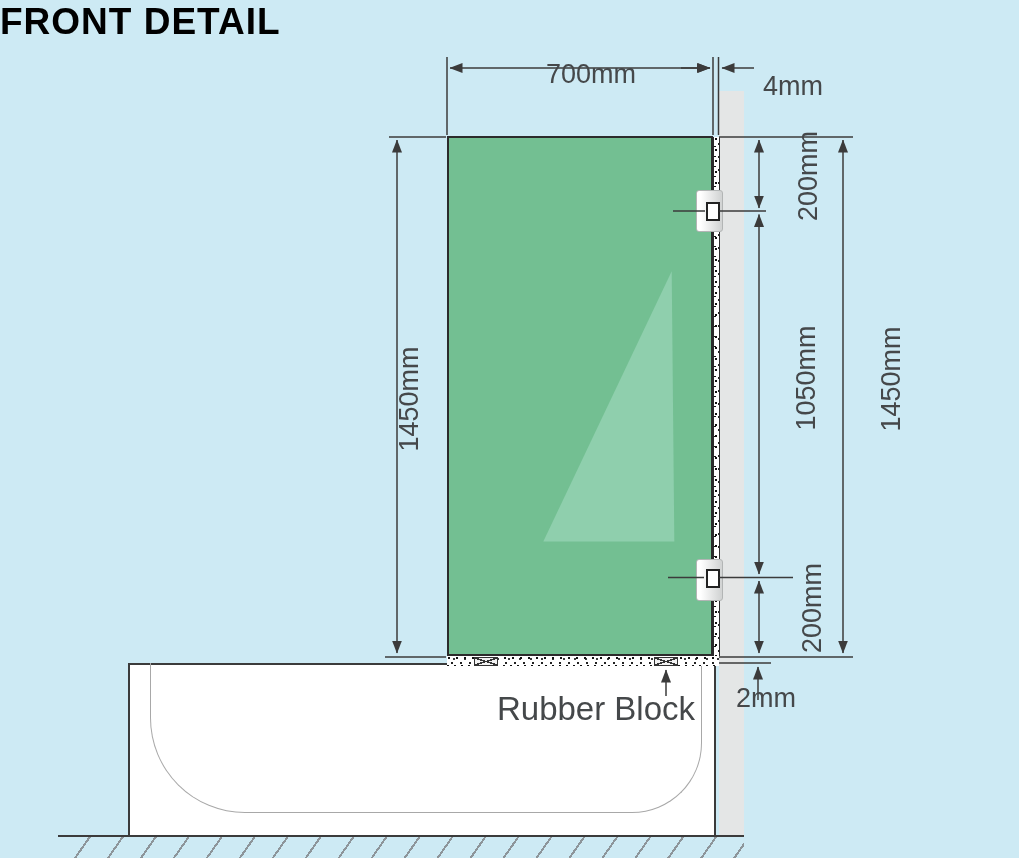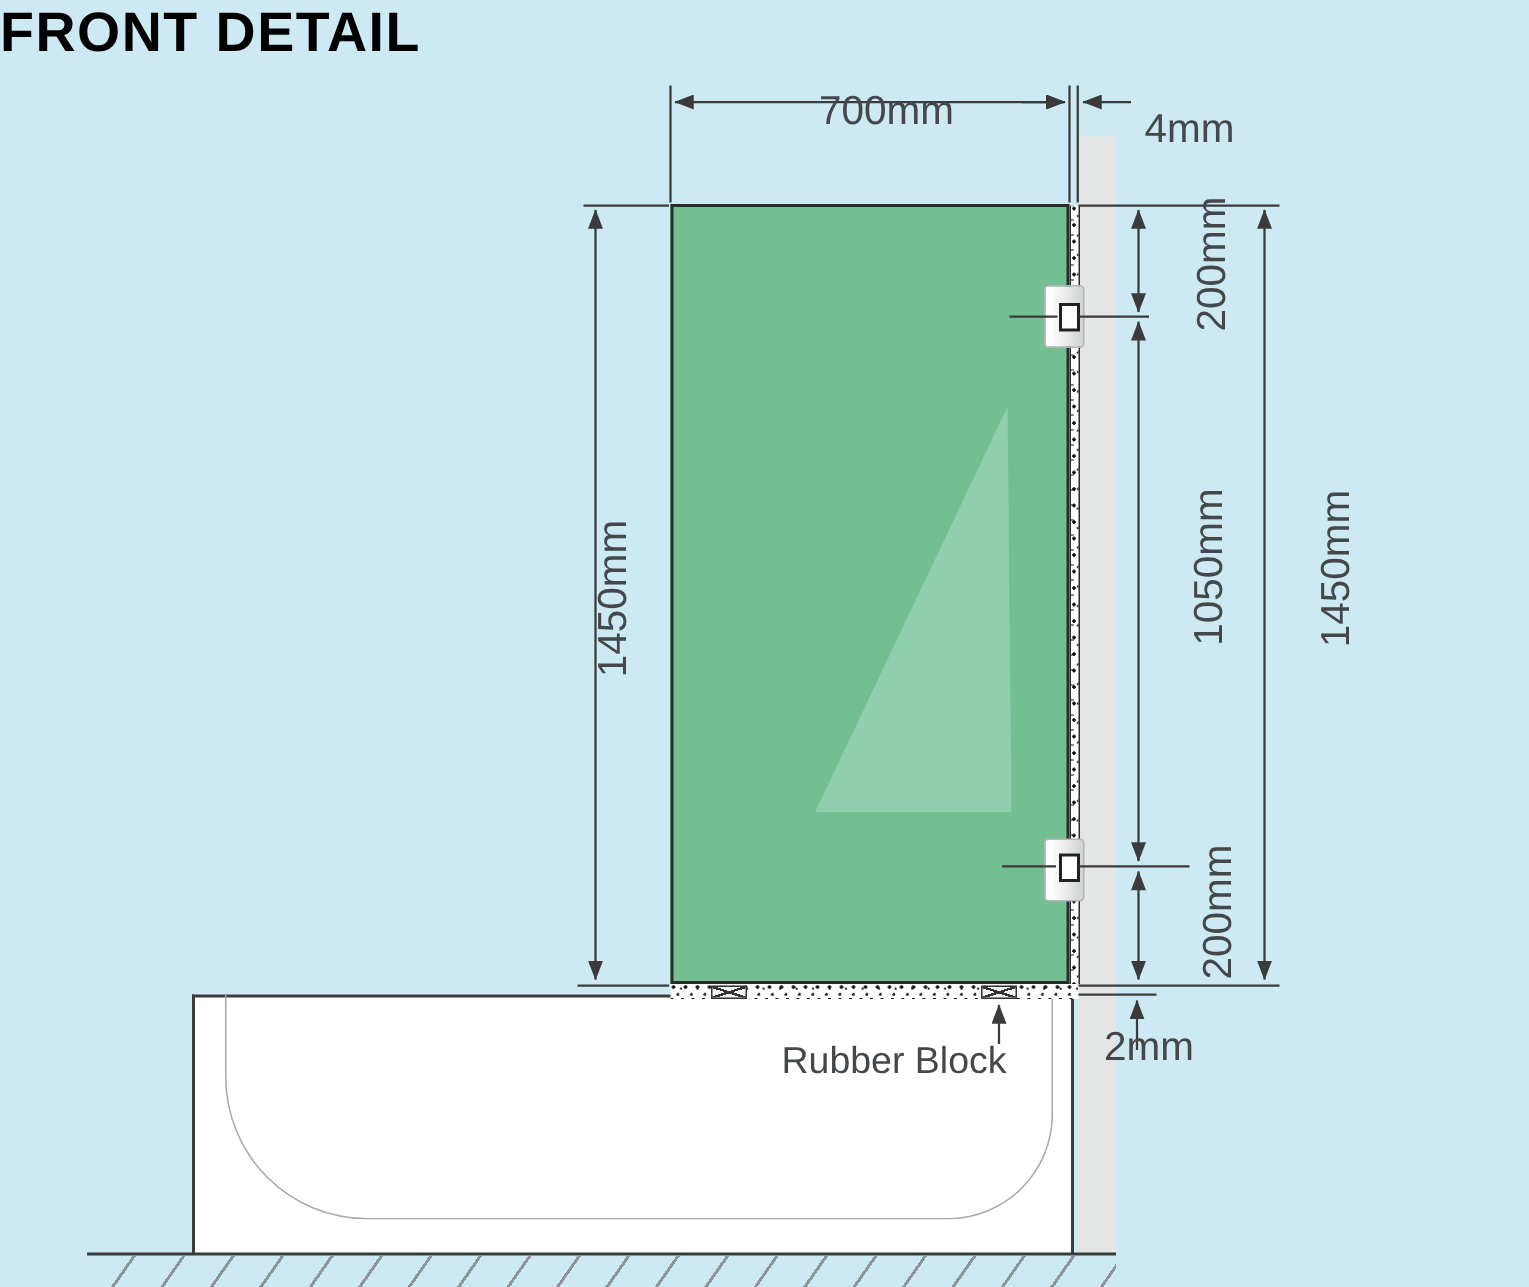--- a/index.html
+++ b/index.html
@@ -72,21 +72,21 @@
     position:absolute;left:9px;width:14px;height:19px;background:#fff;
     border:2px solid #222;box-sizing:border-box;
   }
   
   .lbl{
     position:absolute;font-size:27px;color:#45484a;white-space:nowrap;
     transform:translate(-50%,-50%);line-height:1;
   }
   .lbl.rot{transform:translate(-50%,-50%) rotate(-90deg);}
   .lbl.anchor-left{transform:translate(0,-50%);}
-  .lbl.small{font-size:25px;}
+  .lbl.small{font-size:33px;}
   svg.dims{position:absolute;left:0;top:0;pointer-events:none;}
 </style>
 </head>
 <body>
 
 <div class="canvas">
 
   <div class="title">FRONT DETAIL</div>
 
   <div class="wall"></div>

